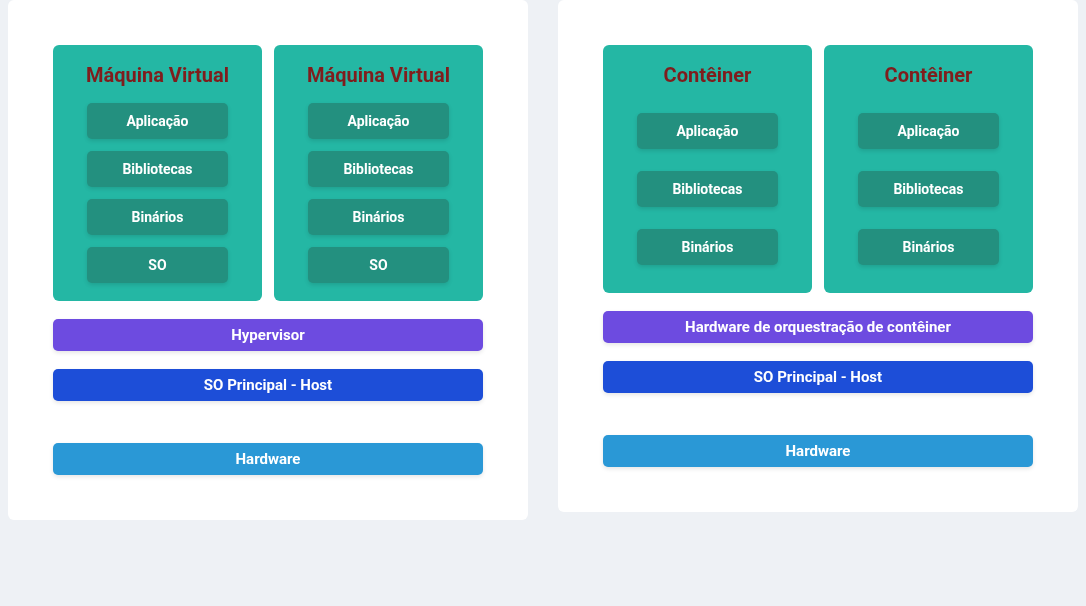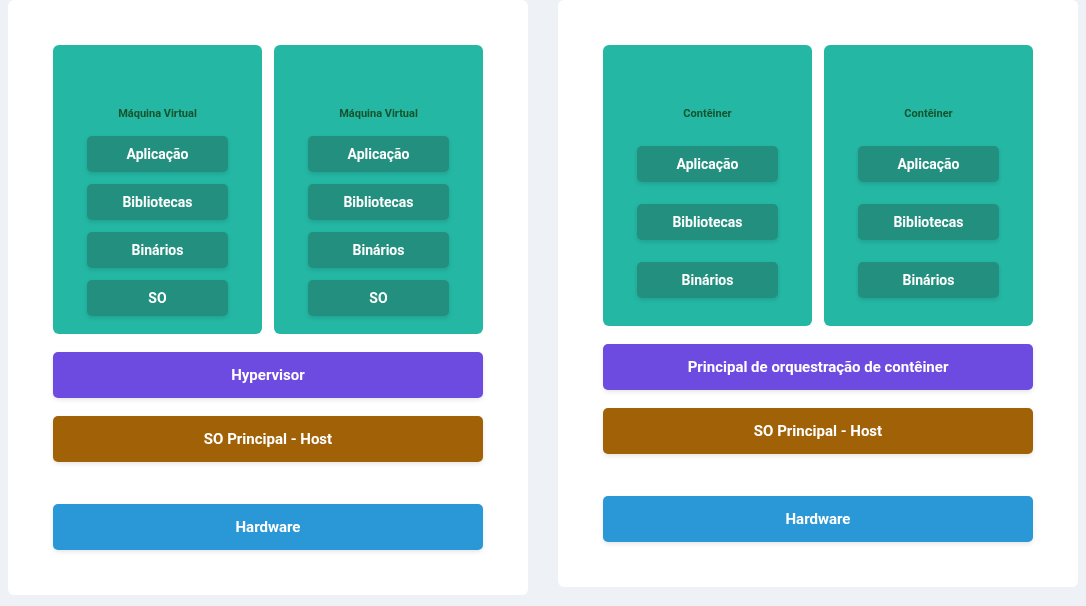--- a/index.html
+++ b/index.html
@@ -35,51 +35,50 @@
       background: #24b7a4;
       border-radius: 6px;
       flex: 1;
       padding: 18px 14px;
       display: flex;
       flex-direction: column;
       align-items: center;
       gap: 12px;
     }
     .box-title {
-      color: #14532d;
+      color: #7f1d1d;
       font-weight: 700;
-      font-size: 11px;
+      font-size: 20px;
       margin-bottom: 4px;
-      margin-top: 44px;
     }
     .inner-box {
       background: #23907f;
       color: #ffffff;
       font-weight: 700;
       font-size: 14px;
       border-radius: 5px;
       padding: 10px 0;
       width: 78%;
       text-align: center;
       box-shadow: 0 2px 4px rgba(0,0,0,0.12);
     }
     .layer {
       border-radius: 5px;
       color: #ffffff;
       font-weight: 700;
       font-size: 15px;
       text-align: center;
-      padding: 14px 0;
+      padding: 7px 0;
       box-shadow: 0 2px 4px rgba(0,0,0,0.1);
     }
     .layer-purple {
       background: #6d4be0;
     }
     .layer-magenta {
-      background: #a16207;
+      background: #1d4ed8;
     }
     .layer-blue {
       background: #2a98d6;
       margin-top: 24px;
     }
   </style>
 </head>
 <body>
 
 <div class="panel">
@@ -112,16 +111,16 @@
       <div class="inner-box">Bibliotecas</div>
       <div class="inner-box">Binários</div>
     </div>
     <div class="box" style="gap:22px; padding-bottom:28px;">
       <div class="box-title">Contêiner</div>
       <div class="inner-box">Aplicação</div>
       <div class="inner-box">Bibliotecas</div>
       <div class="inner-box">Binários</div>
     </div>
   </div>
-  <div class="layer layer-purple">Principal de orquestração de contêiner</div>
+  <div class="layer layer-purple">Hardware de orquestração de contêiner</div>
   <div class="layer layer-magenta">SO Principal - Host</div>
   <div class="layer layer-blue">Hardware</div>
 </div>
 
 </body></html>

